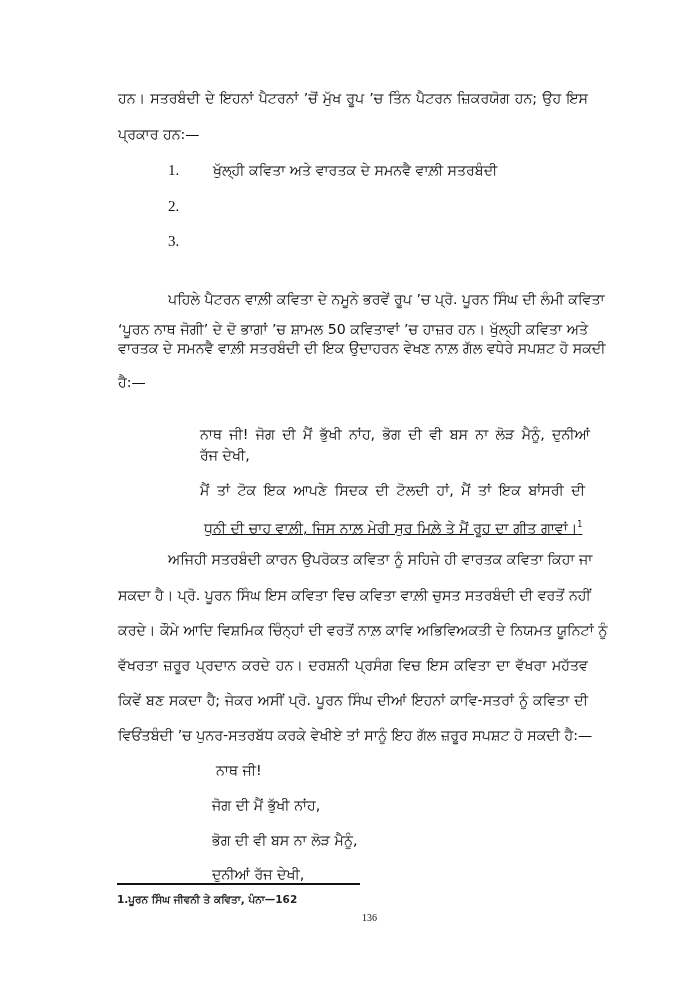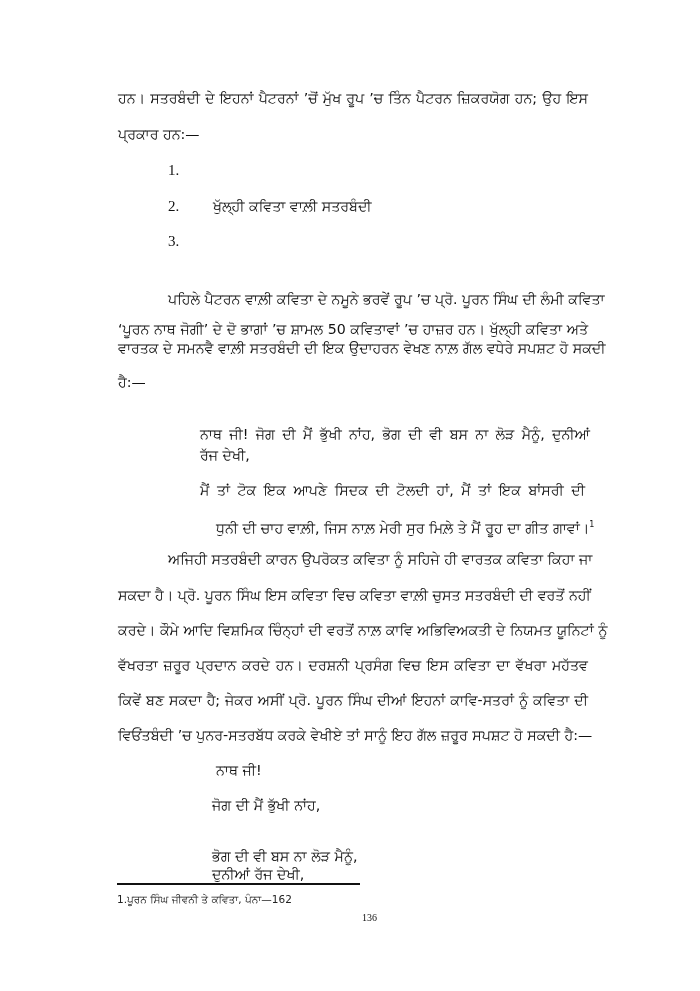--- a/index.html
+++ b/index.html
@@ -2,71 +2,71 @@
 <html><head>
 <meta charset="utf-8">
 <style>
   html, body { margin:0; padding:0; background:#ffffff; }
   body { width:700px; height:991px; position:relative; overflow:hidden;
          font-family: "DejaVu Sans", sans-serif; color:#111; }
   .line { position:absolute; left:118px; width:470px; font-size:14.2px; line-height:20px; white-space:nowrap; }
   .justify { text-align:justify; text-align-last:justify; }
   .num { font-family:"Liberation Serif", serif; font-size:15px; }
   .footrule { position:absolute; left:117px; top:883px; width:243px; height:2px; background:#111; }
-  .footnote { position:absolute; left:117px; top:892px; font-size:10.5px; line-height:14px; color:#222; white-space:nowrap; }
+  .footnote { position:absolute; left:117px; top:892px; font-size:10.5px; line-height:14px; color:#222; white-space:nowrap;font-weight:bold; }
   .pagenum { position:absolute; left:362px; top:912px; font-family:"Liberation Serif", serif; font-size:10px; }
   sup { font-size:8px; }
 </style>
 </head>
 <body>
 
 <div>
 
   <div class="line justify" style="top:88px;">ਹਨ। ਸਤਰਬੰਦੀ ਦੇ ਇਹਨਾਂ ਪੈਟਰਨਾਂ ’ਚੋਂ ਮੁੱਖ ਰੂਪ ’ਚ ਤਿੰਨ ਪੈਟਰਨ ਜ਼ਿਕਰਯੋਗ ਹਨ; ਉਹ ਇਸ</div>
   <div class="line" style="top:124px;">ਪ੍ਰਕਾਰ ਹਨ:—</div>
 
   <div>
     <div class="line" style="top:160px; left:168px;">
       <span class="num">1.</span>
+      <span style="position:absolute; left:45px;">ਖੁੱਲ੍ਹੀ ਕਵਿਤਾ ਅਤੇ ਵਾਰਤਕ ਦੇ ਸਮਨਵੈ ਵਾਲ਼ੀ ਸਤਰਬੰਦੀ</span>
     </div>
     <div class="line" style="top:196px; left:168px;">
       <span class="num">2.</span>
-      <span style="position:absolute; left:45px;">ਖੁੱਲ੍ਹੀ ਕਵਿਤਾ ਵਾਲ਼ੀ ਸਤਰਬੰਦੀ</span>
     </div>
     <div class="line" style="top:231px; left:168px;">
       <span class="num">3.</span>
     </div>
   </div>
 
   <div>
     <div class="line justify" style="top:266px; left:168px; width:420px;margin-top:23px;">ਪਹਿਲੇ ਪੈਟਰਨ ਵਾਲ਼ੀ ਕਵਿਤਾ ਦੇ ਨਮੂਨੇ ਭਰਵੇਂ ਰੂਪ ’ਚ ਪ੍ਰੋ. ਪੂਰਨ ਸਿੰਘ ਦੀ ਲੰਮੀ ਕਵਿਤਾ</div>
     <div class="line justify" style="top:319px;">‘ਪੂਰਨ ਨਾਥ ਜੋਗੀ’ ਦੇ ਦੋ ਭਾਗਾਂ ’ਚ ਸ਼ਾਮਲ 50 ਕਵਿਤਾਵਾਂ ’ਚ ਹਾਜ਼ਰ ਹਨ। ਖੁੱਲ੍ਹੀ ਕਵਿਤਾ ਅਤੇ</div>
     <div class="line justify" style="top:338px;">ਵਾਰਤਕ ਦੇ ਸਮਨਵੈ ਵਾਲ਼ੀ ਸਤਰਬੰਦੀ ਦੀ ਇਕ ਉਦਾਹਰਨ ਵੇਖਣ ਨਾਲ਼ ਗੱਲ ਵਧੇਰੇ ਸਪਸ਼ਟ ਹੋ ਸਕਦੀ</div>
     <div class="line" style="top:372px;">ਹੈ:—</div>
   </div>
 
   <div>
     <div class="line justify" style="top:424px; left:200px; width:390px;">ਨਾਥ ਜੀ! ਜੋਗ ਦੀ ਮੈਂ ਭੁੱਖੀ ਨਾਂਹ, ਭੋਗ ਦੀ ਵੀ ਬਸ ਨਾ ਲੋੜ ਮੈਨੂੰ, ਦੁਨੀਆਂ</div>
     <div class="line" style="top:445px; left:200px;">ਰੱਜ ਦੇਖੀ,</div>
     <div class="line justify" style="top:480px; left:200px; width:385px;">ਮੈਂ ਤਾਂ ਟੋਕ ਇਕ ਆਪਣੇ ਸਿਦਕ ਦੀ ਟੋਲਦੀ ਹਾਂ, ਮੈਂ ਤਾਂ ਇਕ ਬਾਂਸਰੀ ਦੀ</div>
-    <div class="line" style="top:515px; left:216px;"><span>ਧੁਨੀ ਦੀ ਚਾਹ ਵਾਲ਼ੀ, ਜਿਸ ਨਾਲ਼ ਮੇਰੀ ਸੁਰ ਮਿਲ਼ੇ ਤੇ ਮੈਂ ਰੂਹ ਦਾ ਗੀਤ ਗਾਵਾਂ।</span><sup>1</sup></div>
+    <div class="line" style="top:515px; left:204px;text-decoration:underline;"><span>ਧੁਨੀ ਦੀ ਚਾਹ ਵਾਲ਼ੀ, ਜਿਸ ਨਾਲ਼ ਮੇਰੀ ਸੁਰ ਮਿਲ਼ੇ ਤੇ ਮੈਂ ਰੂਹ ਦਾ ਗੀਤ ਗਾਵਾਂ।</span><sup>1</sup></div>
   </div>
 
   <div>
     <div class="line justify" style="top:549px; left:168px; width:420px;">ਅਜਿਹੀ ਸਤਰਬੰਦੀ ਕਾਰਨ ਉਪਰੋਕਤ ਕਵਿਤਾ ਨੂੰ ਸਹਿਜੇ ਹੀ ਵਾਰਤਕ ਕਵਿਤਾ ਕਿਹਾ ਜਾ</div>
     <div class="line justify" style="top:585px;">ਸਕਦਾ ਹੈ। ਪ੍ਰੋ. ਪੂਰਨ ਸਿੰਘ ਇਸ ਕਵਿਤਾ ਵਿਚ ਕਵਿਤਾ ਵਾਲ਼ੀ ਚੁਸਤ ਸਤਰਬੰਦੀ ਦੀ ਵਰਤੋਂ ਨਹੀਂ</div>
     <div class="line justify" style="top:620px;">ਕਰਦੇ। ਕੌਮੇ ਆਦਿ ਵਿਸ਼ਮਿਕ ਚਿੰਨ੍ਹਾਂ ਦੀ ਵਰਤੋਂ ਨਾਲ਼ ਕਾਵਿ ਅਭਿਵਿਅਕਤੀ ਦੇ ਨਿਯਮਤ ਯੂਨਿਟਾਂ ਨੂੰ</div>
     <div class="line justify" style="top:655px;">ਵੱਖਰਤਾ ਜ਼ਰੂਰ ਪ੍ਰਦਾਨ ਕਰਦੇ ਹਨ। ਦਰਸ਼ਨੀ ਪ੍ਰਸੰਗ ਵਿਚ ਇਸ ਕਵਿਤਾ ਦਾ ਵੱਖਰਾ ਮਹੱਤਵ</div>
     <div class="line justify" style="top:690px;">ਕਿਵੇਂ ਬਣ ਸਕਦਾ ਹੈ; ਜੇਕਰ ਅਸੀਂ ਪ੍ਰੋ. ਪੂਰਨ ਸਿੰਘ ਦੀਆਂ ਇਹਨਾਂ ਕਾਵਿ-ਸਤਰਾਂ ਨੂੰ ਕਵਿਤਾ ਦੀ</div>
     <div class="line justify" style="top:725px;">ਵਿਓਂਤਬੰਦੀ ’ਚ ਪੁਨਰ-ਸਤਰਬੱਧ ਕਰਕੇ ਵੇਖੀਏ ਤਾਂ ਸਾਨੂੰ ਇਹ ਗੱਲ ਜ਼ਰੂਰ ਸਪਸ਼ਟ ਹੋ ਸਕਦੀ ਹੈ:—</div>
   </div>
 
   <div>
     <div class="line" style="top:760px; left:216px;">ਨਾਥ ਜੀ!</div>
     <div class="line" style="top:795px; left:212px;">ਜੋਗ ਦੀ ਮੈਂ ਭੁੱਖੀ ਨਾਂਹ,</div>
-    <div class="line" style="top:830px; left:212px;margin-top:16px;">ਭੋਗ ਦੀ ਵੀ ਬਸ ਨਾ ਲੋੜ ਮੈਨੂੰ,</div>
+    <div class="line" style="top:830px; left:212px;">ਭੋਗ ਦੀ ਵੀ ਬਸ ਨਾ ਲੋੜ ਮੈਨੂੰ,</div>
     <div class="line" style="top:864px; left:212px;">ਦੁਨੀਆਂ ਰੱਜ ਦੇਖੀ,</div>
   </div>
 
   <div class="footrule"></div>
   <div class="footnote">1.ਪੂਰਨ ਸਿੰਘ ਜੀਵਨੀ ਤੇ ਕਵਿਤਾ, ਪੰਨਾ—162</div>
   <div class="pagenum">136</div>
 </div>
 
 </body></html>

